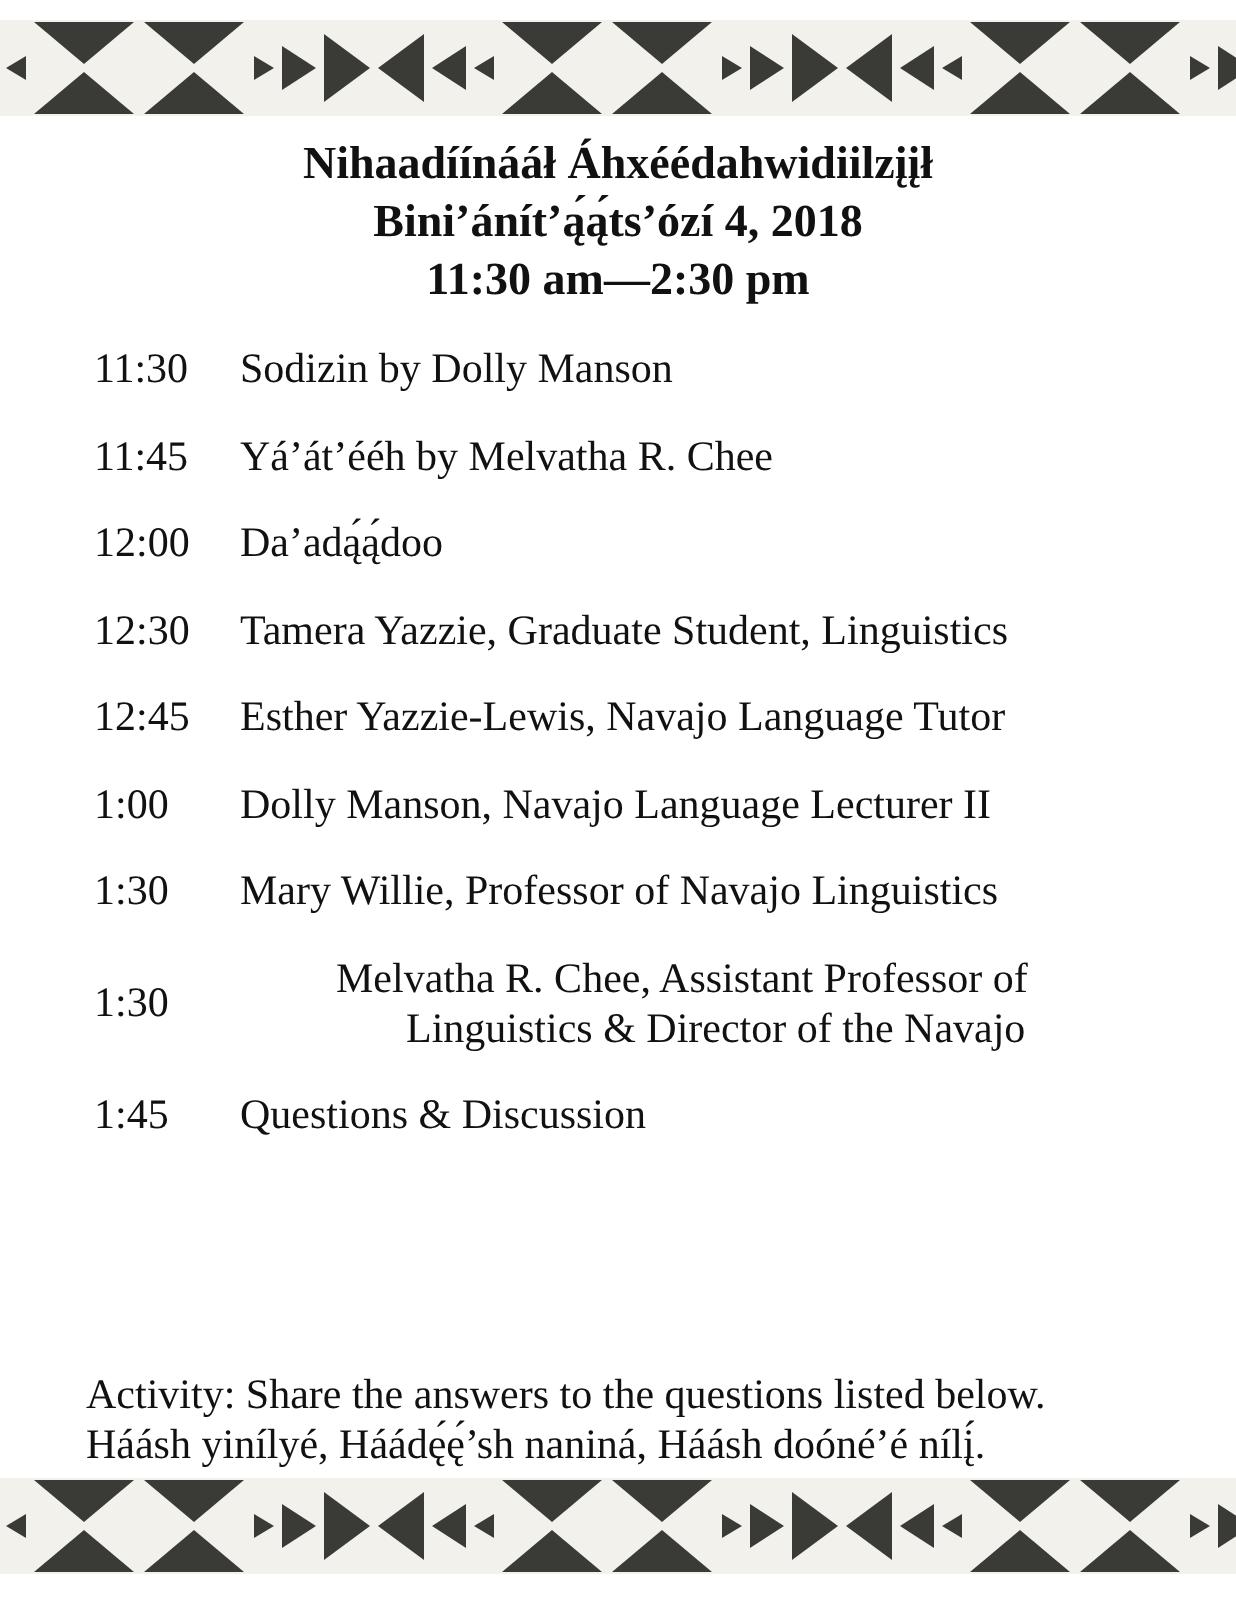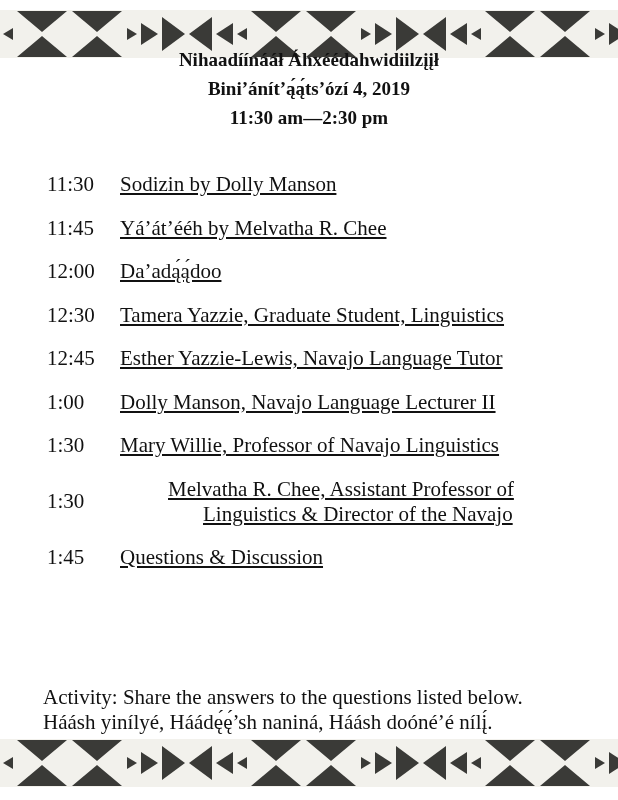--- a/index.html
+++ b/index.html
@@ -10,29 +10,29 @@
     font-family:"Liberation Serif","DejaVu Serif",serif;
     color: var(--text, #111111);
     overflow:hidden;
   }
   .border-strip { position:absolute; left:0; display:block; color: var(--triangle-dark, #3a3a37); }
   .strip-top    { top:10px; }
   .strip-bottom { top:739px; }
   .strip-bg { fill: var(--border-bg, #f2f1ec); }
 
   .title-block {
-    position:absolute; top:45px; left:0; width:618px;
+    position:absolute; top:67px; left:0; width:618px;
     text-align:center; font-weight:bold;
-    font-size:19px; line-height:29px;
+    font-size:23px; line-height:29px;
   }
 
   .schedule { position:absolute; top:172px; left:47px; width:545px; }
   .row { display:flex; align-items:center; font-size:21px; line-height:25px; margin-bottom:18.5px; }
   .time-col { width:73px; flex:0 0 73px; }
-  .entry { flex:1;text-decoration:underline; }
+  .entry { flex:1; }
   .row-block { margin-bottom:18px;gap:48px; }
   .row-145   { margin-bottom:12px; }
   .row-last  { margin-bottom:0; }
   .eline { display:block; }
   .eline.indent { padding-left:35px; }
 
   .activity {
     position:absolute; top:685px; left:43px; width:550px;
     font-size:21px; line-height:25px;
   }
@@ -58,21 +58,21 @@
           <polygon points="230,18 230,30 220,24"></polygon>
         </g>
       </pattern>
     </defs>
     <rect class="strip-bg" x="0" y="0" width="618" height="48"></rect>
     <rect x="0" y="0" width="618" height="48" fill="url(#bpt)"></rect>
   </svg>
 
   <div class="title-block">
     <div>Nihaadíínááł Áhxéédahwidiilzįįł</div>
-    <div>Bini’ánít’ą́ą́ts’ózí 4, 2019</div>
+    <div>Bini’ánít’ą́ą́ts’ózí 4, 2018</div>
     <div>11:30 am—2:30 pm</div>
   </div>
 
   <div class="schedule">
 
     <div class="row">
       <span class="time-col">11:30</span>
       <span class="entry">Sodizin by Dolly Manson</span>
     </div>
 

